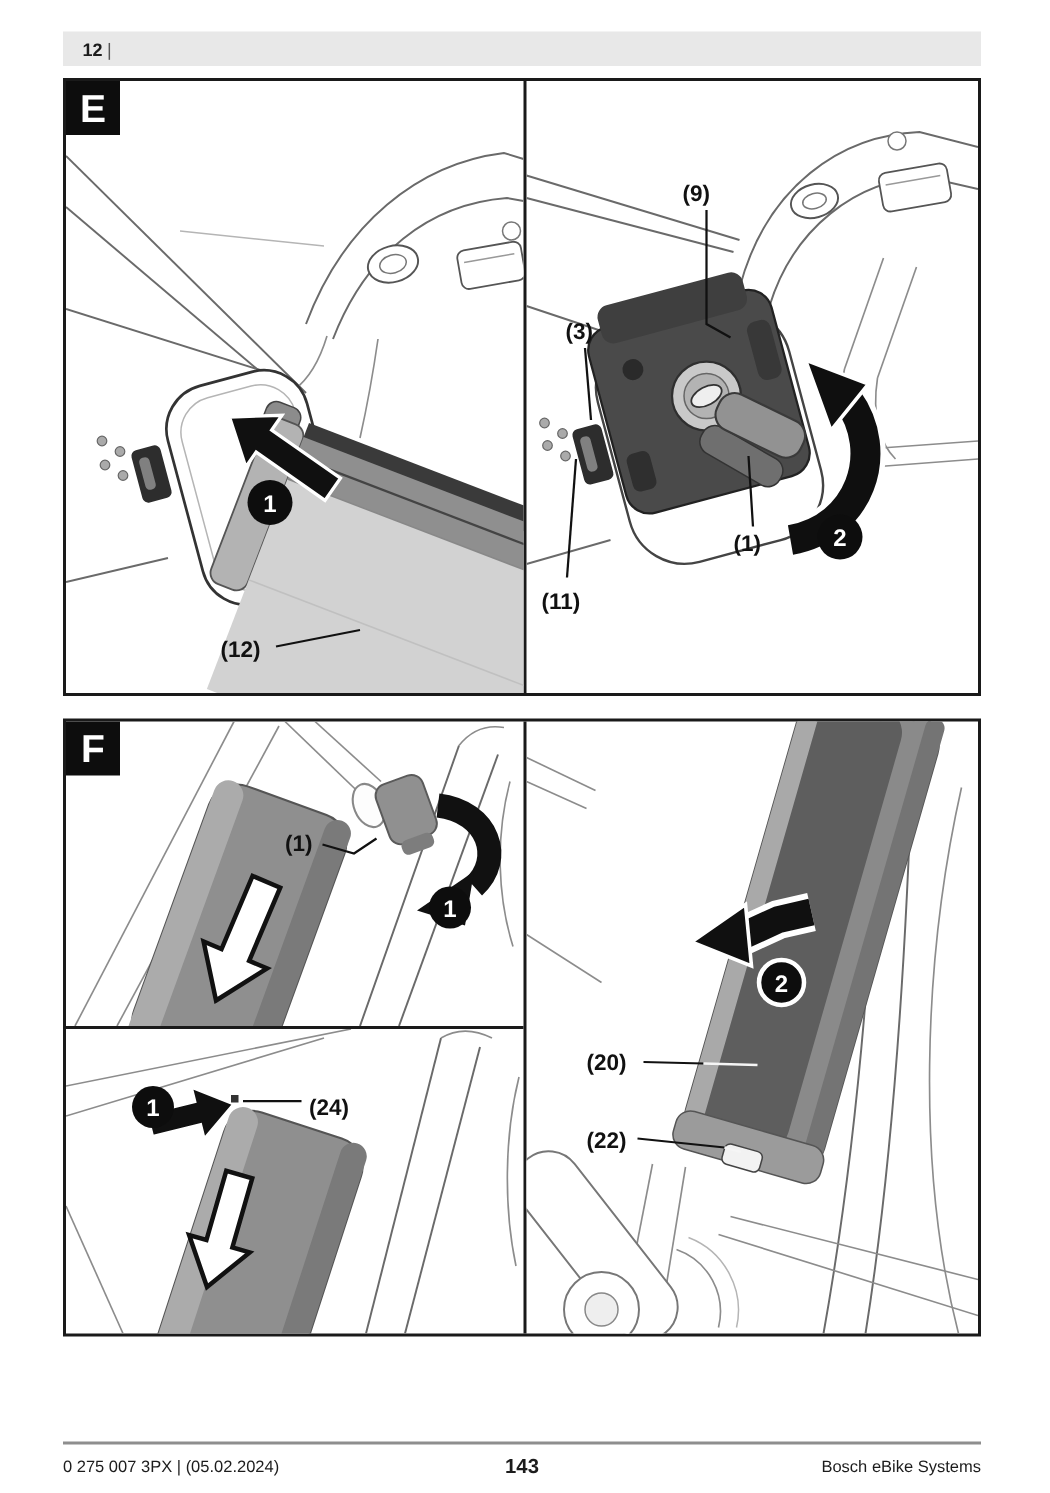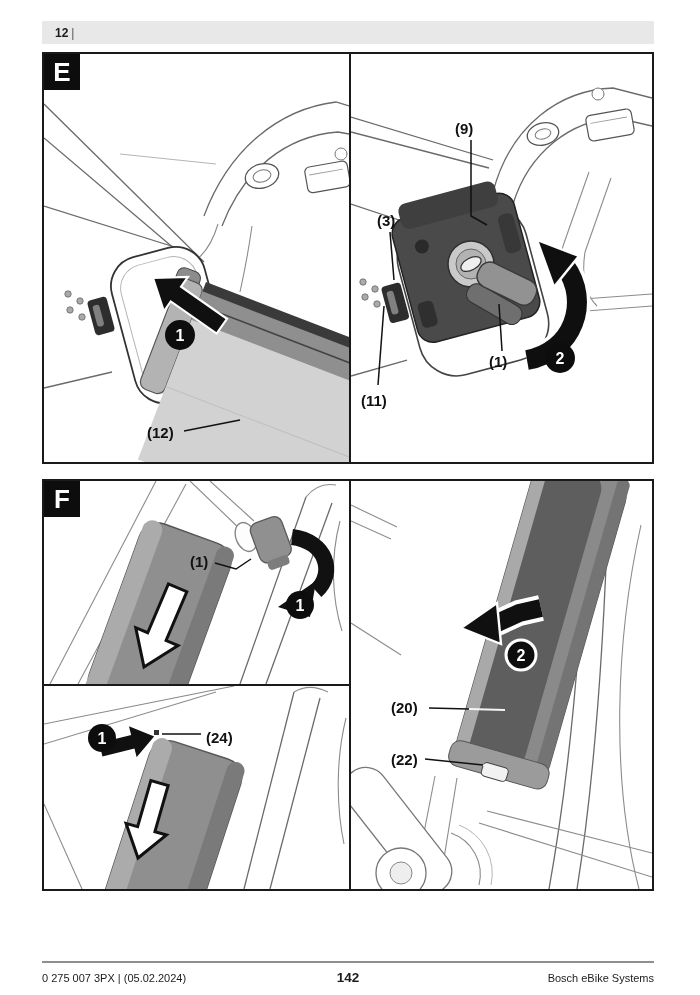--- a/index.html
+++ b/index.html
@@ -326,17 +326,17 @@
           <path class="leader" d="M74,278 L132,284"></path>
           <path class="leaderw" d="M132,284 L143,287"></path>
         </g>
       </svg>
     </div>
   </div>
 
   <div class="footer-rule"></div>
   <div class="footer">
     <span class="doc">0 275 007 3PX | (05.02.2024)</span>
-    <span class="num">142</span>
+    <span class="num">143</span>
     <span class="brand">Bosch eBike Systems</span>
   </div>
 
 </div>
 
 </body></html>

